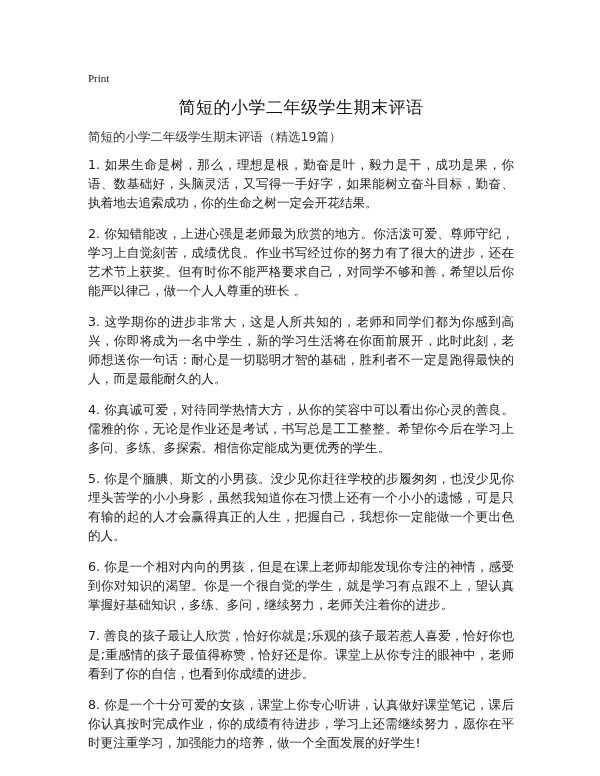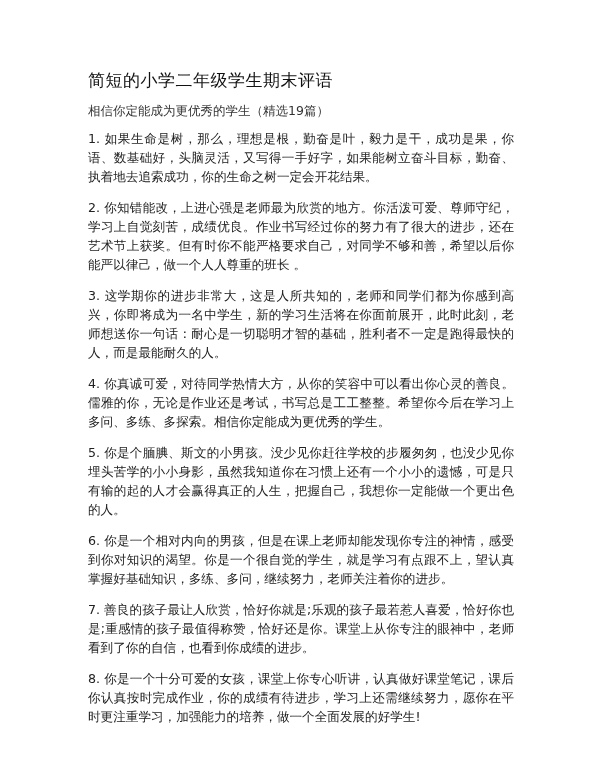--- a/index.html
+++ b/index.html
@@ -22,23 +22,24 @@
     }
     .print-label {
       font-family: "Liberation Serif", serif;
       font-size: 11px;
       color: #222;
       height: 16px;
       line-height: 16px;
       margin: 0 0 10px 0;
     }
     .doc-title {
-      font-family: Liberation Mono, monospace;
+      font-family: Liberation Serif, serif;
       font-size: 17px;
       font-weight: normal;
+      text-align: center;
       color: #111;
       margin: 0 0 8px 0;
       line-height: 24px;
       letter-spacing: 0.5px;
     }
     .doc-subtitle {
       font-family: "DejaVu Sans", sans-serif;
       font-size: 12.5px;
       color: #333;
       margin: 0 0 9px 0;
@@ -59,22 +60,23 @@
       color: #222;
       margin: 0 0 12px 0;
       text-align: justify;
       word-break: break-all;
     }
   </style>
 </head>
 <body>
 
 <div class="page">
+  <div class="print-label">Print</div>
   <h1 class="doc-title">简短的小学二年级学生期末评语</h1>
-  <div class="doc-subtitle">相信你定能成为更优秀的学生（精选19篇）</div>
+  <div class="doc-subtitle">简短的小学二年级学生期末评语（精选19篇）</div>
   <p class="para">1. 如果生命是树，那么，理想是根，勤奋是叶，毅力是干，成功是果，你语、数基础好，头脑灵活，又写得一手好字，如果能树立奋斗目标，勤奋、执着地去追索成功，你的生命之树一定会开花结果。</p>
   <p class="para">2. 你知错能改，上进心强是老师最为欣赏的地方。你活泼可爱、尊师守纪，学习上自觉刻苦，成绩优良。作业书写经过你的努力有了很大的进步，还在艺术节上获奖。但有时你不能严格要求自己，对同学不够和善，希望以后你能严以律己，做一个人人尊重的班长 。</p>
   <p class="para">3. 这学期你的进步非常大，这是人所共知的，老师和同学们都为你感到高兴，你即将成为一名中学生，新的学习生活将在你面前展开，此时此刻，老师想送你一句话：耐心是一切聪明才智的基础，胜利者不一定是跑得最快的人，而是最能耐久的人。</p>
   <p class="para">4. 你真诚可爱，对待同学热情大方，从你的笑容中可以看出你心灵的善良。儒雅的你，无论是作业还是考试，书写总是工工整整。希望你今后在学习上多问、多练、多探索。相信你定能成为更优秀的学生。</p>
   <p class="para">5. 你是个腼腆、斯文的小男孩。没少见你赶往学校的步履匆匆，也没少见你埋头苦学的小小身影，虽然我知道你在习惯上还有一个小小的遗憾，可是只有输的起的人才会赢得真正的人生，把握自己，我想你一定能做一个更出色的人。</p>
   <p class="para">6. 你是一个相对内向的男孩，但是在课上老师却能发现你专注的神情，感受到你对知识的渴望。你是一个很自觉的学生，就是学习有点跟不上，望认真掌握好基础知识，多练、多问，继续努力，老师关注着你的进步。</p>
   <p class="para">7. 善良的孩子最让人欣赏，恰好你就是;乐观的孩子最若惹人喜爱，恰好你也是;重感情的孩子最值得称赞，恰好还是你。课堂上从你专注的眼神中，老师看到了你的自信，也看到你成绩的进步。</p>
   <p class="para">8. 你是一个十分可爱的女孩，课堂上你专心听讲，认真做好课堂笔记，课后你认真按时完成作业，你的成绩有待进步，学习上还需继续努力，愿你在平时更注重学习，加强能力的培养，做一个全面发展的好学生!</p>
 </div>
 

